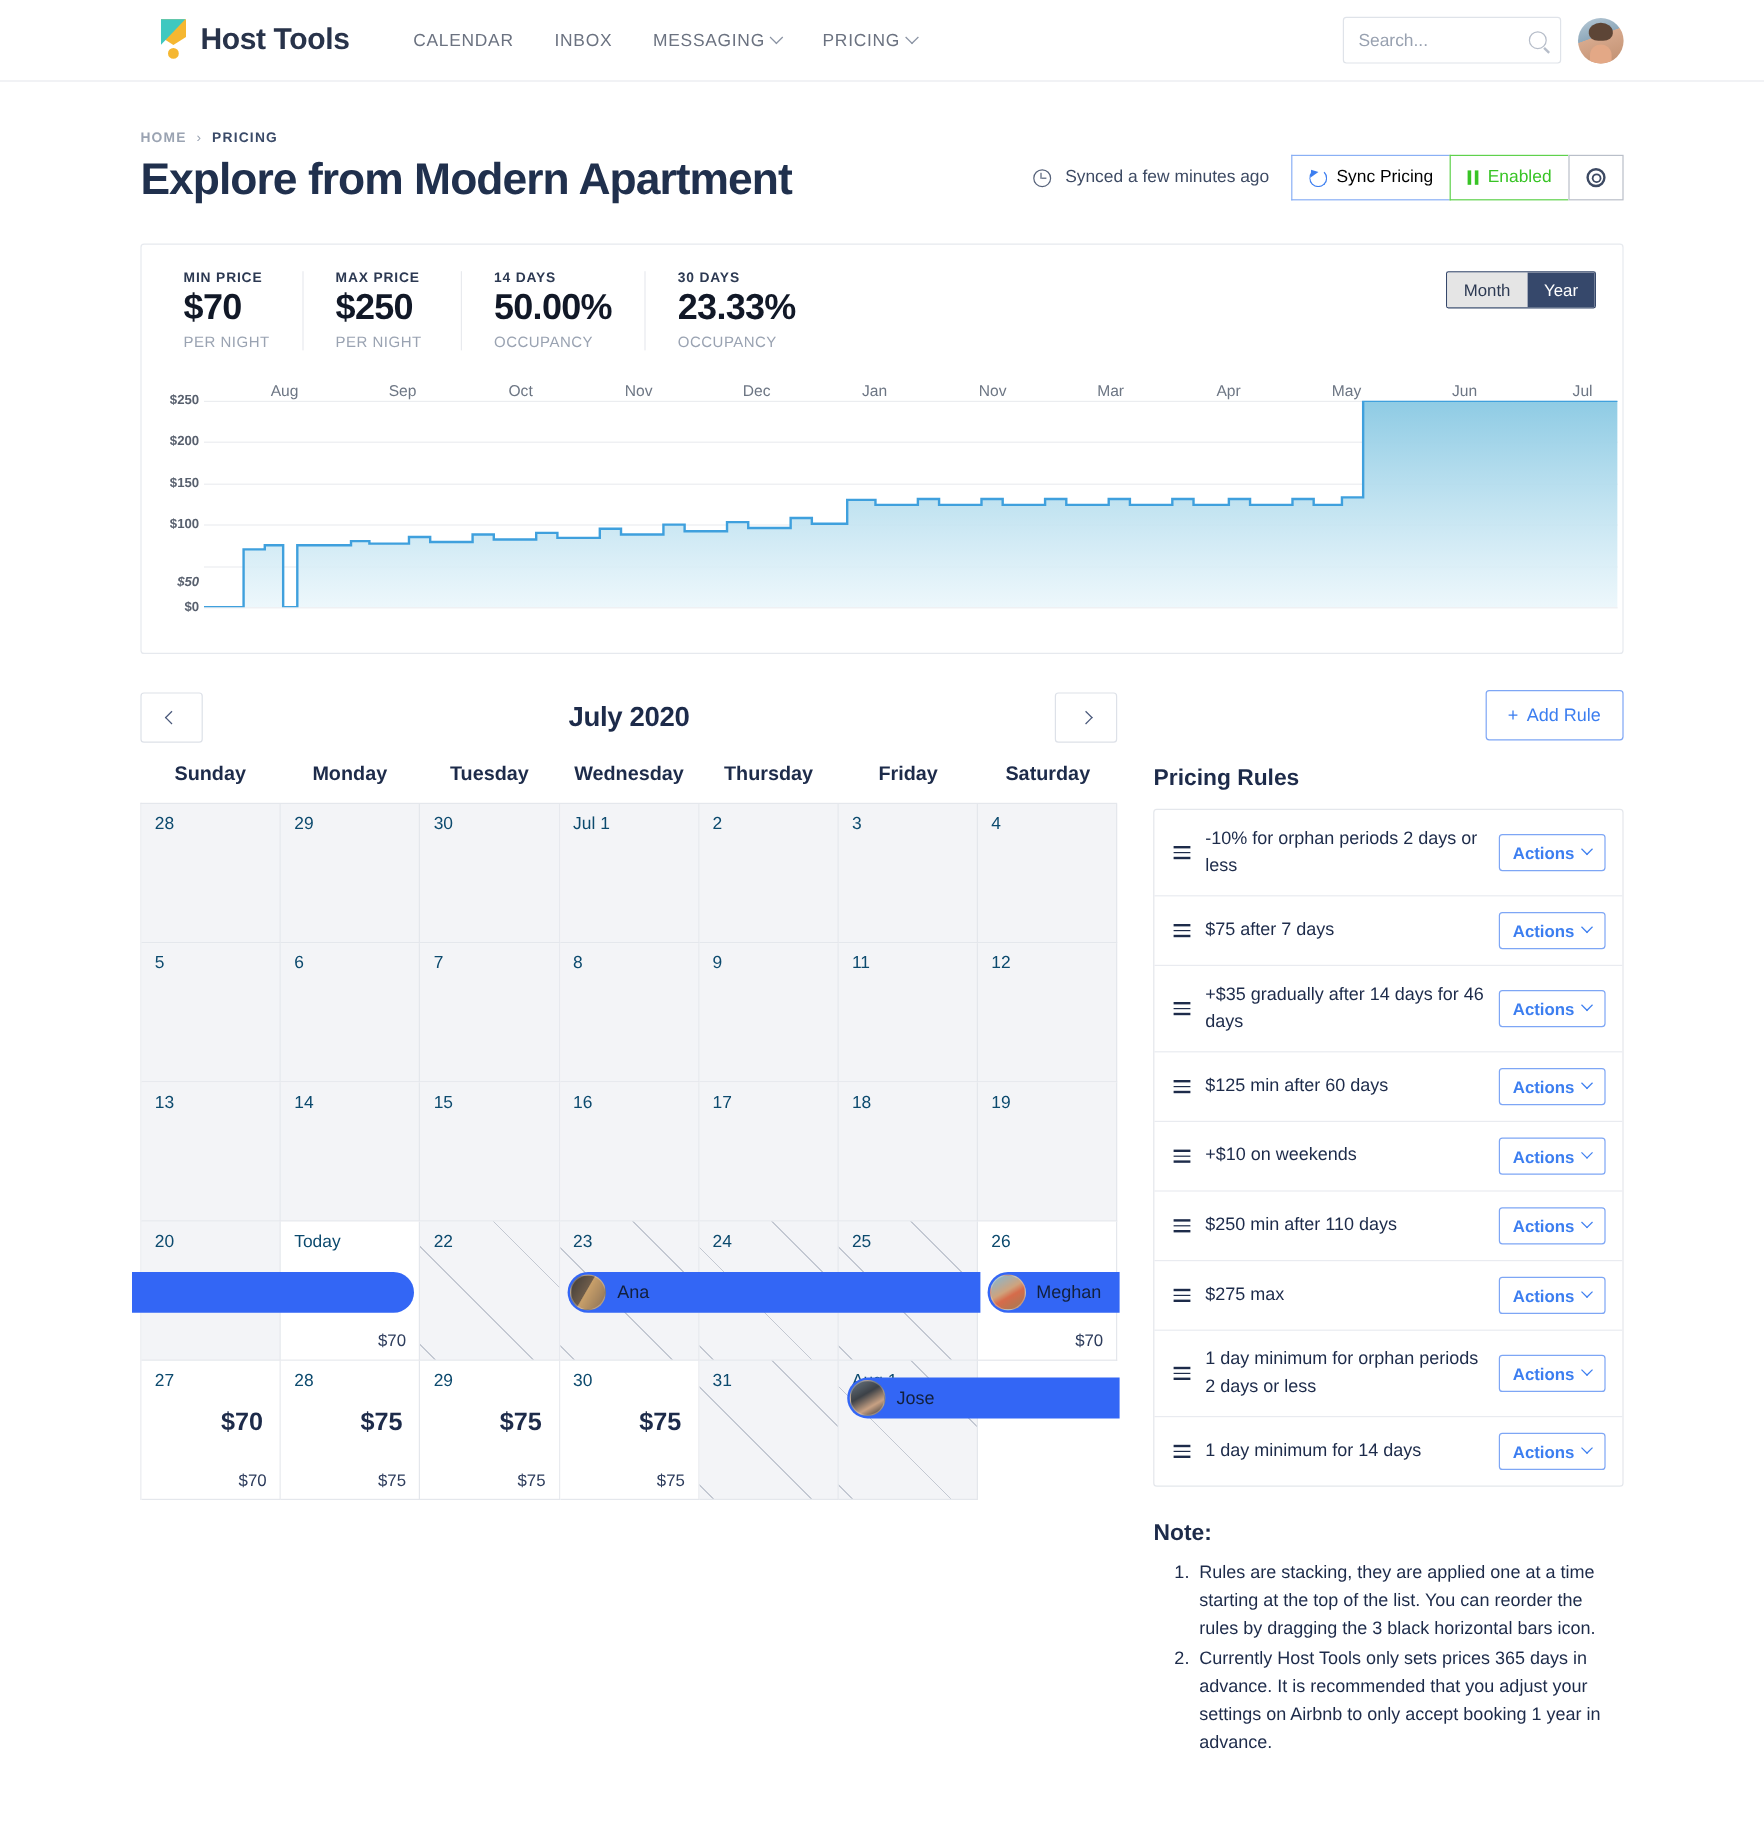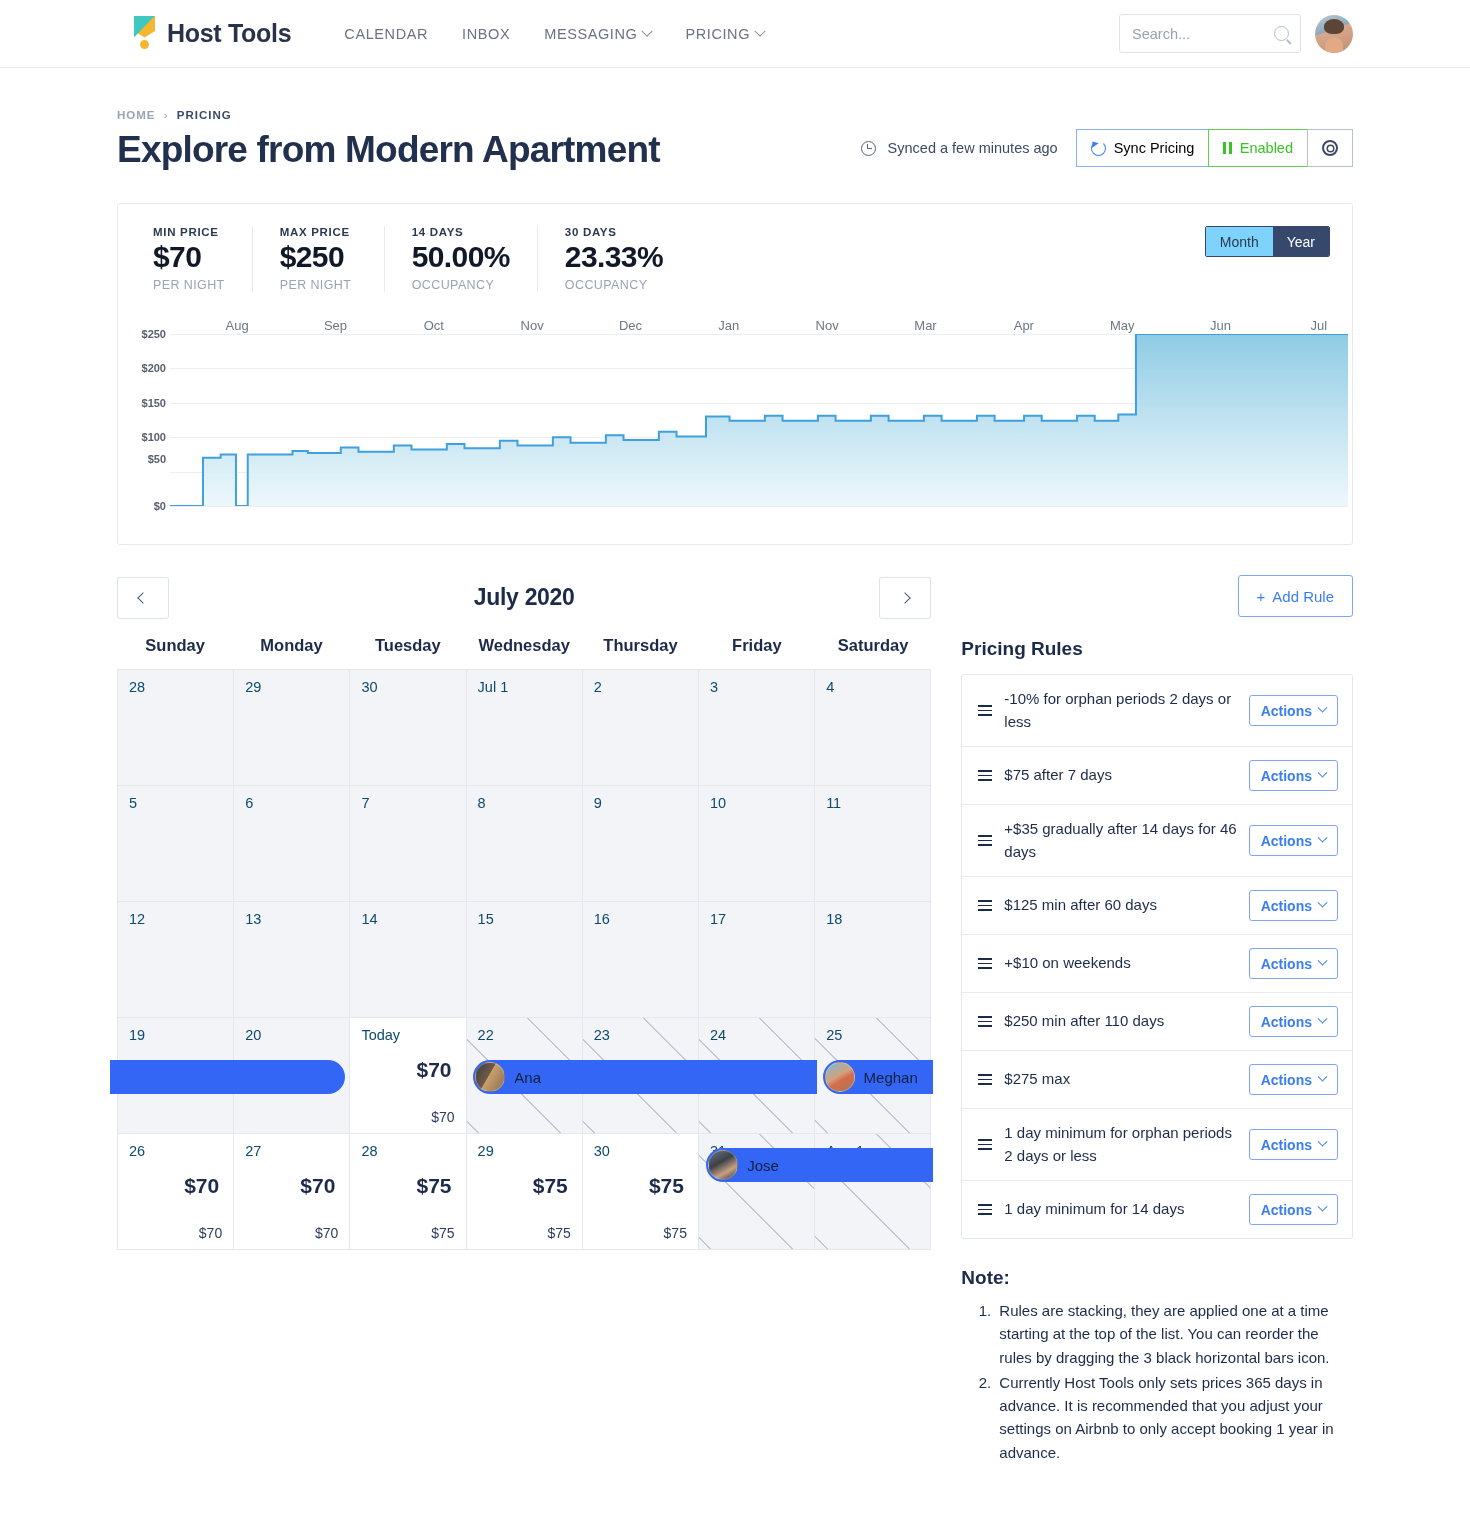--- a/index.html
+++ b/index.html
@@ -154,21 +154,21 @@
   .stat-label { font-size: 11.5px; font-weight: bold; letter-spacing: 0.7px; color: #2c3952; }
   .stat-value { font-size: 30px; font-weight: bold; letter-spacing: -0.6px; color: #111827; margin-top: 2px; line-height: 1.15;}
   .stat-sub { font-size: 12.5px; letter-spacing: 0.4px; color: #9aa3b2; margin-top: 3px; }
 
   .toggle {
     position: absolute; right: 22px; top: 22px;
     display: flex; border: 1px solid #36486b; border-radius: 2px; overflow: hidden;
   }
   .toggle div {
     padding: 0 14px; height: 29px; display: flex; align-items: center;
-    font-size: 14px; cursor: pointer; background: #7dd3fc; color: #2c3952;
+    font-size: 14px; cursor: pointer; background: #e5e5e5; color: #2c3952;
   }
   .toggle .on { background: #36486b; color: #fff; }
 
   
   .plot { position: absolute; left: 0; right: 0; top: 96px; bottom: 0; }
   .xlabels { position: absolute; left: 0; right: 0; top: 18px; height: 16px; }
   .xlabels span {
     position: absolute; font-size: 13px; color: #6d7684; transform: translateX(-50%);
   }
   .ylabels { position: absolute; left: 0; top: 34px; width: 48px; }
@@ -386,21 +386,21 @@
           <span style="left: 610.833px;">Jan</span>
           <span style="left: 709.167px;">Nov</span>
           <span style="left: 807.5px;">Mar</span>
           <span style="left: 905.833px;">Apr</span>
           <span style="left: 1004.17px;">May</span>
           <span style="left: 1102.5px;">Jun</span>
           <span style="left: 1200.83px;">Jul</span>
         </div>
       <div class="ylabels" id="ylabels">
           <span style="top: 172px;">$0</span>
-          <span style="top: 125px;">$50</span>
+          <span style="top: 151px; font-style: italic;">$50</span>
           <span style="top: 103.2px;">$100</span>
           <span style="top: 68.8px;">$150</span>
           <span style="top: 34.4px;">$200</span>
           <span style="top: 0px;">$250</span>
         </div>
       <div class="plotarea" id="plotarea">
           <div class="gridline" style="top: 172px;"></div>
           <div class="gridline" style="top: 137.6px;"></div>
           <div class="gridline" style="top: 103.2px;"></div>
           <div class="gridline" style="top: 68.8px;"></div>
@@ -473,23 +473,20 @@
           <div class="cell past">
             <div class="daynum">7</div>
           </div>
           <div class="cell past">
             <div class="daynum">8</div>
           </div>
           <div class="cell past">
             <div class="daynum">9</div>
           </div>
           <div class="cell past">
-            <div class="daynum">10</div>
-          </div>
-          <div class="cell past">
             <div class="daynum">11</div>
           </div>
           <div class="cell past">
             <div class="daynum">12</div>
           </div>
           <div class="cell past">
             <div class="daynum">13</div>
           </div>
           <div class="cell past">
             <div class="daynum">14</div>

